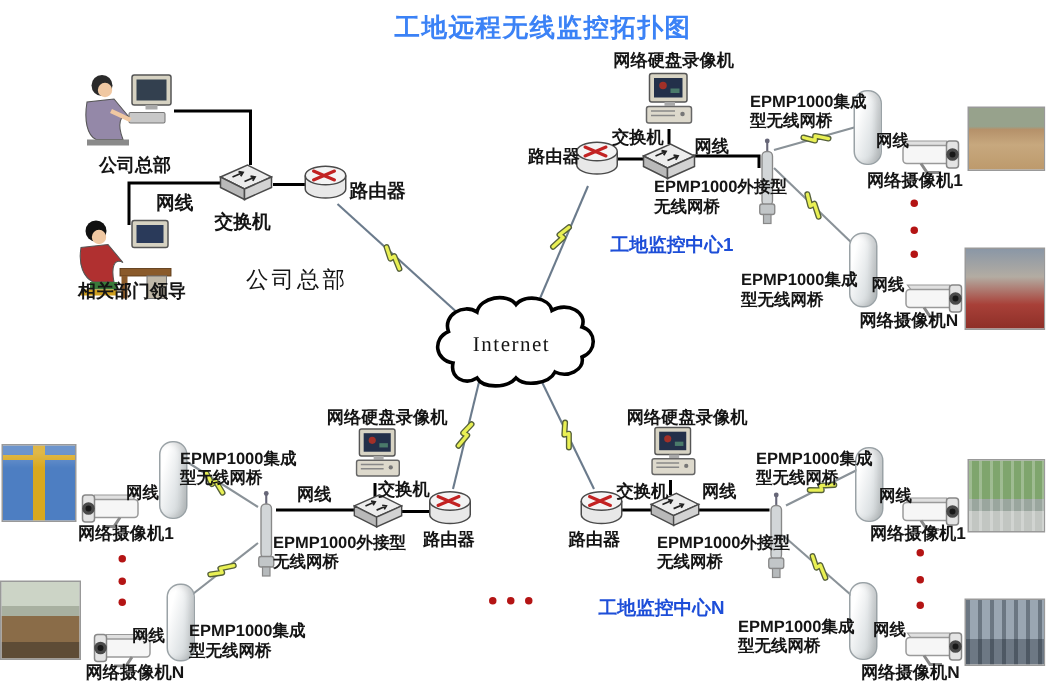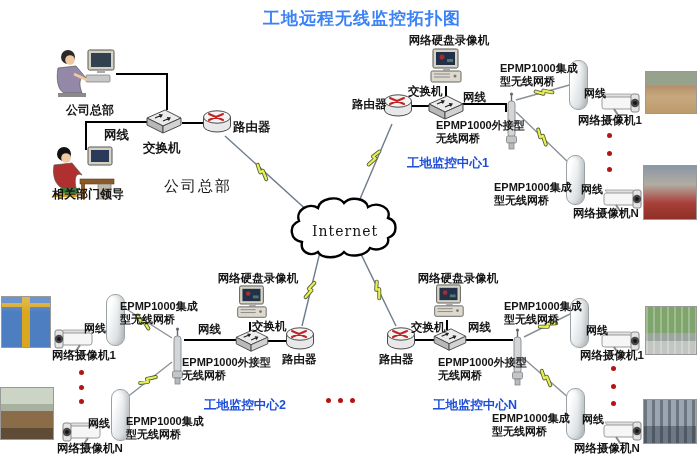--- a/index.html
+++ b/index.html
@@ -137,21 +137,21 @@
     <svg width="30" height="28" viewBox="0 0 30 28">
       <path d="M1.5,9 L1.5,18 A13.5,6 0 0 0 28.5,18 L28.5,9" fill="#e8e8e8" stroke="#4a4a4a"></path>
       <ellipse cx="15" cy="9" rx="13.5" ry="6.2" fill="#f4f4f4" stroke="#4a4a4a"></ellipse>
       <path d="M7,6 L21,12 M21,6 L7,12" stroke="#c22222" stroke-width="2" stroke-linecap="round"></path>
     </svg>
   </div>
   <div class="lbl" style="left:233px;top:119px;font-size:12.5px;">路由器</div>
 
   <div class="lbl big" style="left:164px;top:177px;">公司总部</div>
 
-  <div class="lbl inet-lbl c" style="left:312px;top:223px;width:58px;z-index:3;">Internet</div>
+  <div class="lbl inet-lbl c" style="left:312px;top:223px;width:58px;z-index:3;font-family:Liberation Serif, serif;">Internet</div>
 
   <div class="lbl c" style="left:401px;top:33px;width:96px;">网络硬盘录像机</div>
   <div class="dev" style="left:424px;top:48px;">
     <svg width="42" height="40" viewBox="0 0 42 40">
       <rect x="9" y="1" width="25" height="19" rx="1.5" fill="#d8d4c4" stroke="#555"></rect>
       <rect x="12" y="4" width="19" height="13" fill="#23304a"></rect>
       <circle cx="18" cy="9" r="2.5" fill="#a23028"></circle>
         <rect x="23" y="11" width="6" height="3" fill="#4a7a6a"></rect>
       <rect x="19" y="20" width="7" height="2.5" fill="#aaa"></rect>
       <rect x="7" y="23" width="30" height="11" rx="1.5" fill="#ddd9cc" stroke="#666"></rect>
@@ -261,21 +261,20 @@
   <div class="dev" style="left:169px;top:327px;">
     <svg width="17" height="58" viewBox="0 0 17 58">
       <line x1="8.5" y1="2" x2="8.5" y2="10" stroke="#667" stroke-width="1.4"></line>
         <circle cx="8.5" cy="2" r="1.6" fill="#667"></circle>
       <rect x="5" y="9" width="7" height="36" rx="3" fill="#d2d6d8" stroke="#888" stroke-width=".9"></rect>
       <rect x="3.5" y="44" width="10" height="7" rx="1.5" fill="#c2c6c8" stroke="#888" stroke-width=".9"></rect>
       <rect x="6" y="51" width="5" height="6" fill="#b6babc" stroke="#888" stroke-width=".8"></rect>
     </svg>
   </div>
   <div class="lbl wrap" style="left:182px;top:356px;width:92px;">EPMP1000外接型无线网桥</div>
-  <div class="lbl site-lbl" style="left:204px;top:397px;">工地监控中心2</div>
 
   <div class="photo" id="ph-bl1" style="left:1px;top:296px;width:50px;height:52px;"></div>
   <div class="dev flip" style="left:52px;top:326px;">
     <svg width="44" height="26" viewBox="0 0 44 26">
       <path d="M5,4 L33,4 L36,8 L8,8 Z" fill="#e0e0e0" stroke="#999" stroke-width=".8"></path>
       <rect x="4" y="7" width="31" height="12" rx="2.5" fill="#f6f6f6" stroke="#9a9a9a"></rect>
       <rect x="33" y="4" width="8" height="18" rx="2" fill="#e4e4e4" stroke="#888"></rect>
       <circle cx="37" cy="13" r="4.2" fill="#4a4a4a"></circle>
         <circle cx="37" cy="13" r="2" fill="#181818"></circle>
       <path d="M16,19 L20,25 L28,25" fill="none" stroke="#888" stroke-width="2"></path>
@@ -344,21 +343,21 @@
   <div class="dev" style="left:509px;top:328px;">
     <svg width="17" height="58" viewBox="0 0 17 58">
       <line x1="8.5" y1="2" x2="8.5" y2="10" stroke="#667" stroke-width="1.4"></line>
         <circle cx="8.5" cy="2" r="1.6" fill="#667"></circle>
       <rect x="5" y="9" width="7" height="36" rx="3" fill="#d2d6d8" stroke="#888" stroke-width=".9"></rect>
       <rect x="3.5" y="44" width="10" height="7" rx="1.5" fill="#c2c6c8" stroke="#888" stroke-width=".9"></rect>
       <rect x="6" y="51" width="5" height="6" fill="#b6babc" stroke="#888" stroke-width=".8"></rect>
     </svg>
   </div>
   <div class="lbl wrap" style="left:438px;top:356px;width:92px;">EPMP1000外接型无线网桥</div>
-  <div class="lbl site-lbl" style="left:399px;top:397px;margin-left:34px;">工地监控中心N</div>
+  <div class="lbl site-lbl" style="left:399px;top:397px;">工地监控中心N</div>
 
   <div class="lbl wrap" style="left:504px;top:300px;width:82px;">EPMP1000集成型无线网桥</div>
   <div class="slab" style="left:570px;top:298px;"></div>
   <div class="lbl" style="left:586px;top:323px;font-size:11px;">网线</div>
   <div class="dev" style="left:598px;top:328px;">
     <svg width="44" height="26" viewBox="0 0 44 26">
       <path d="M5,4 L33,4 L36,8 L8,8 Z" fill="#e0e0e0" stroke="#999" stroke-width=".8"></path>
       <rect x="4" y="7" width="31" height="12" rx="2.5" fill="#f6f6f6" stroke="#9a9a9a"></rect>
       <rect x="33" y="4" width="8" height="18" rx="2" fill="#e4e4e4" stroke="#888"></rect>
       <circle cx="37" cy="13" r="4.2" fill="#4a4a4a"></circle>

